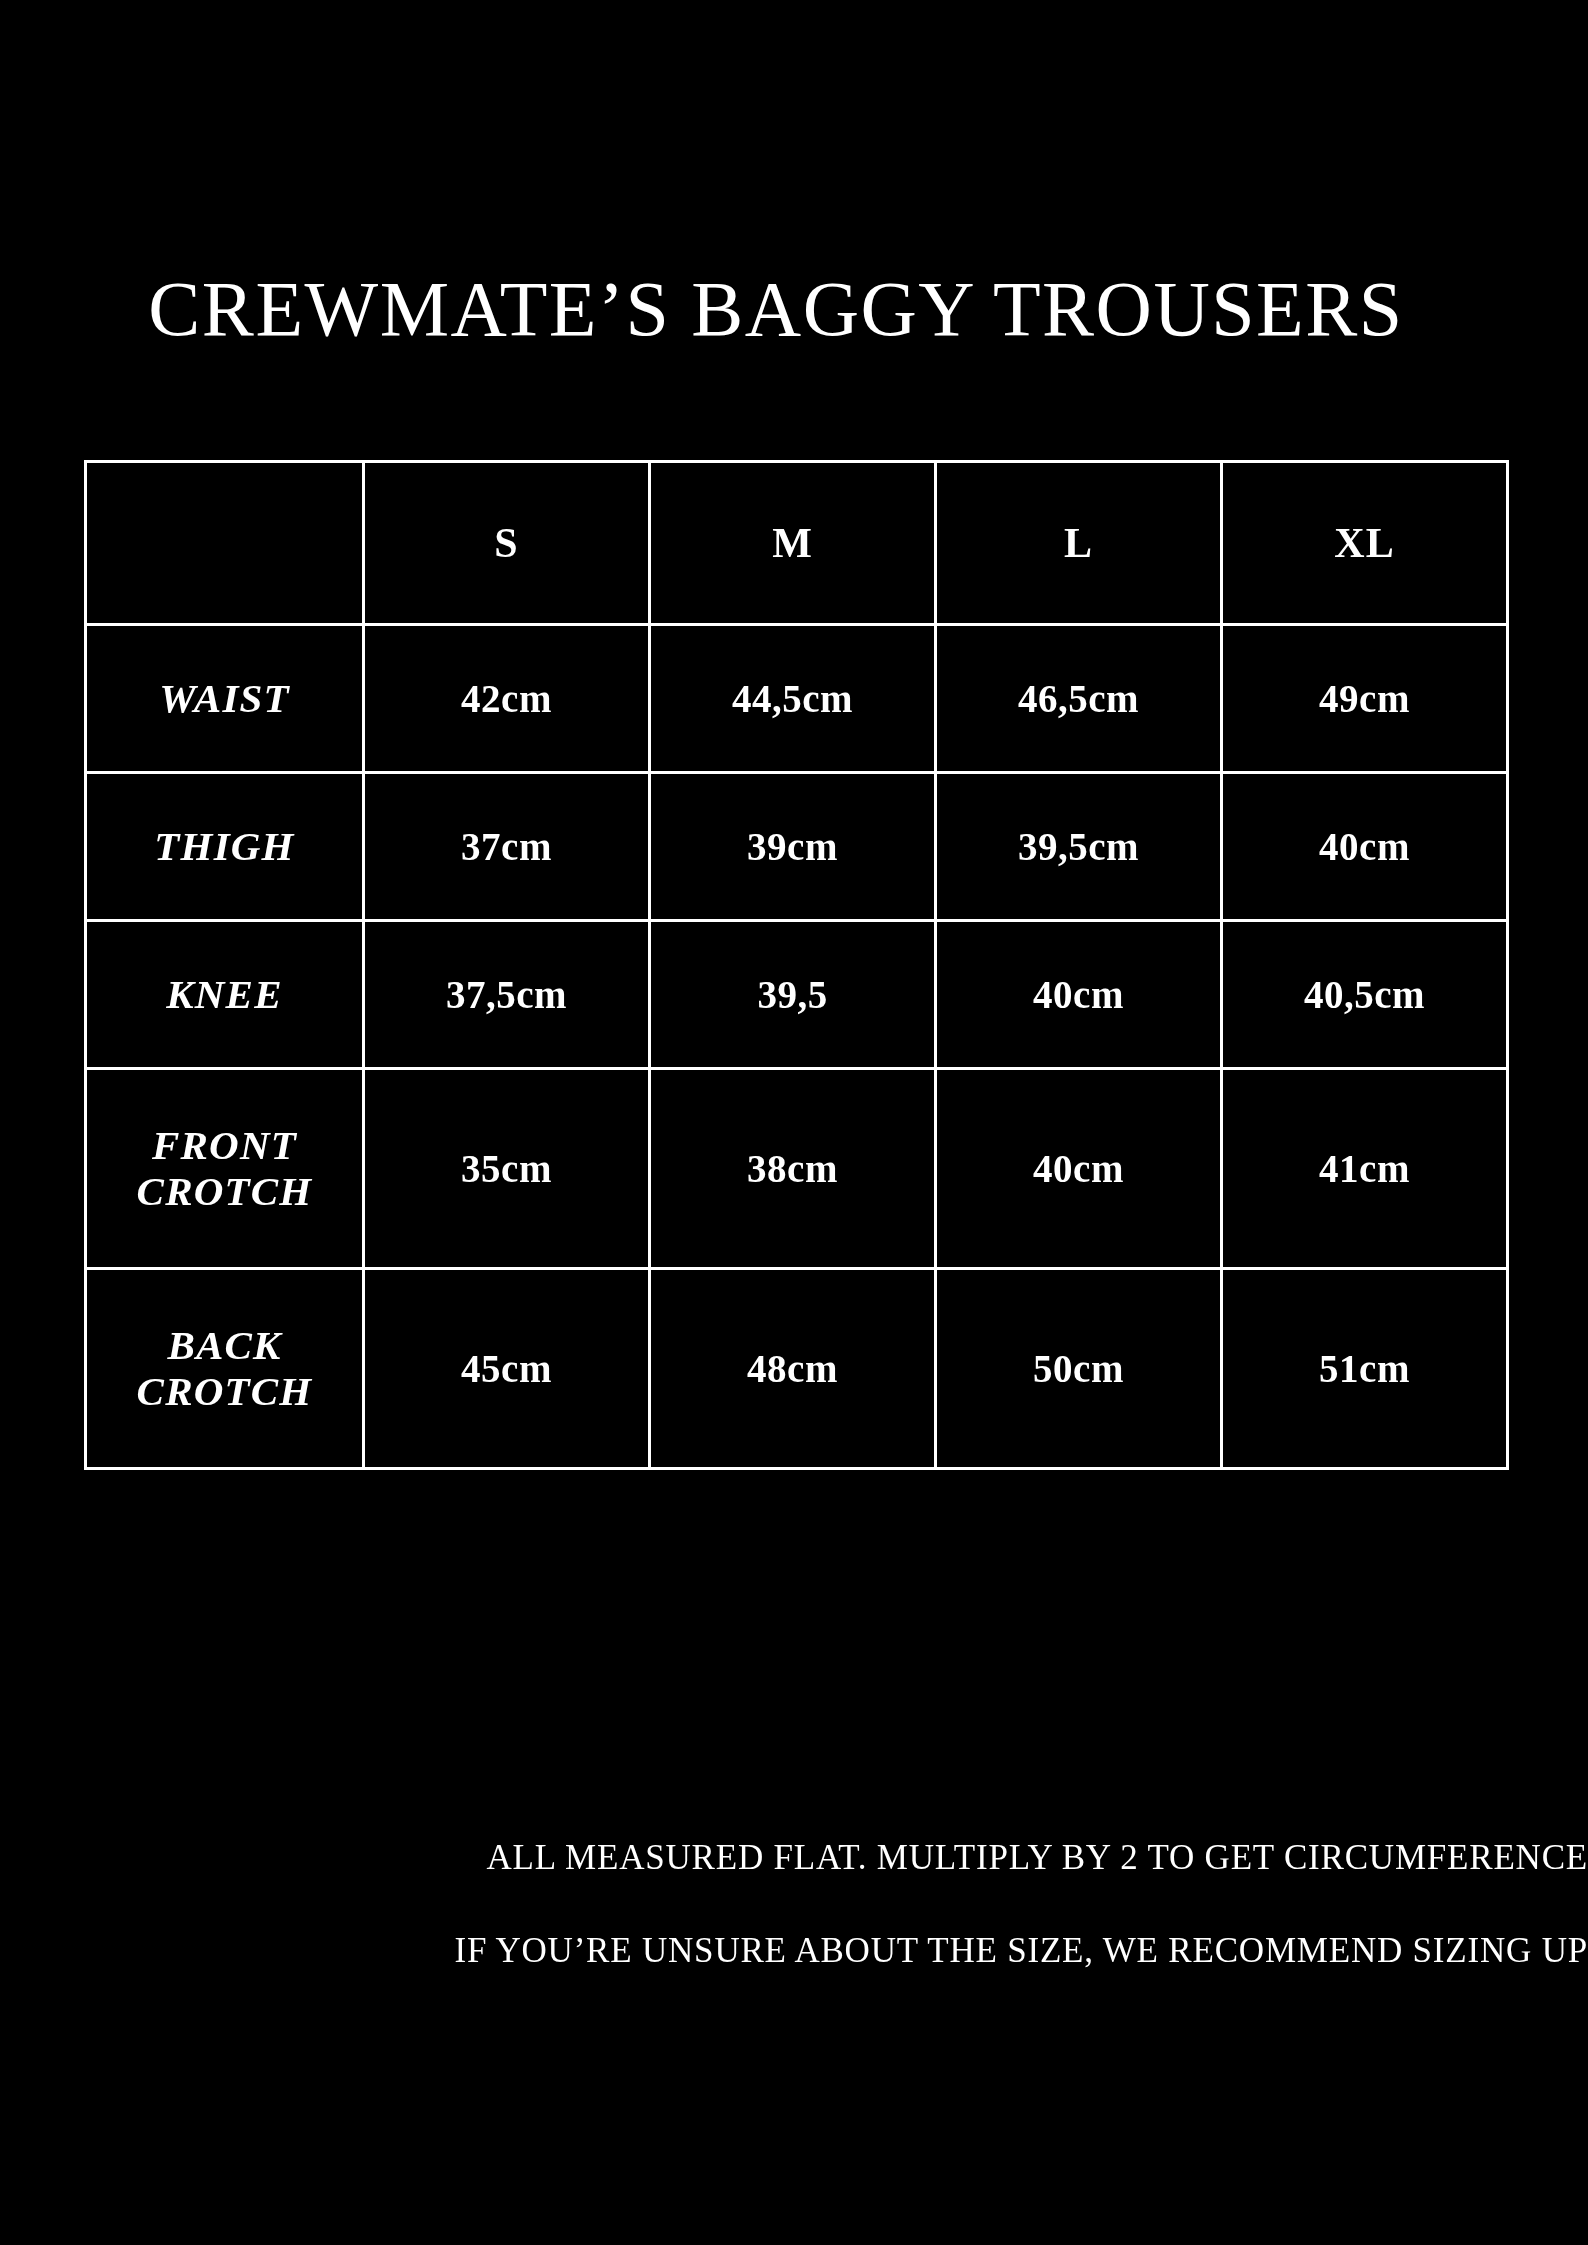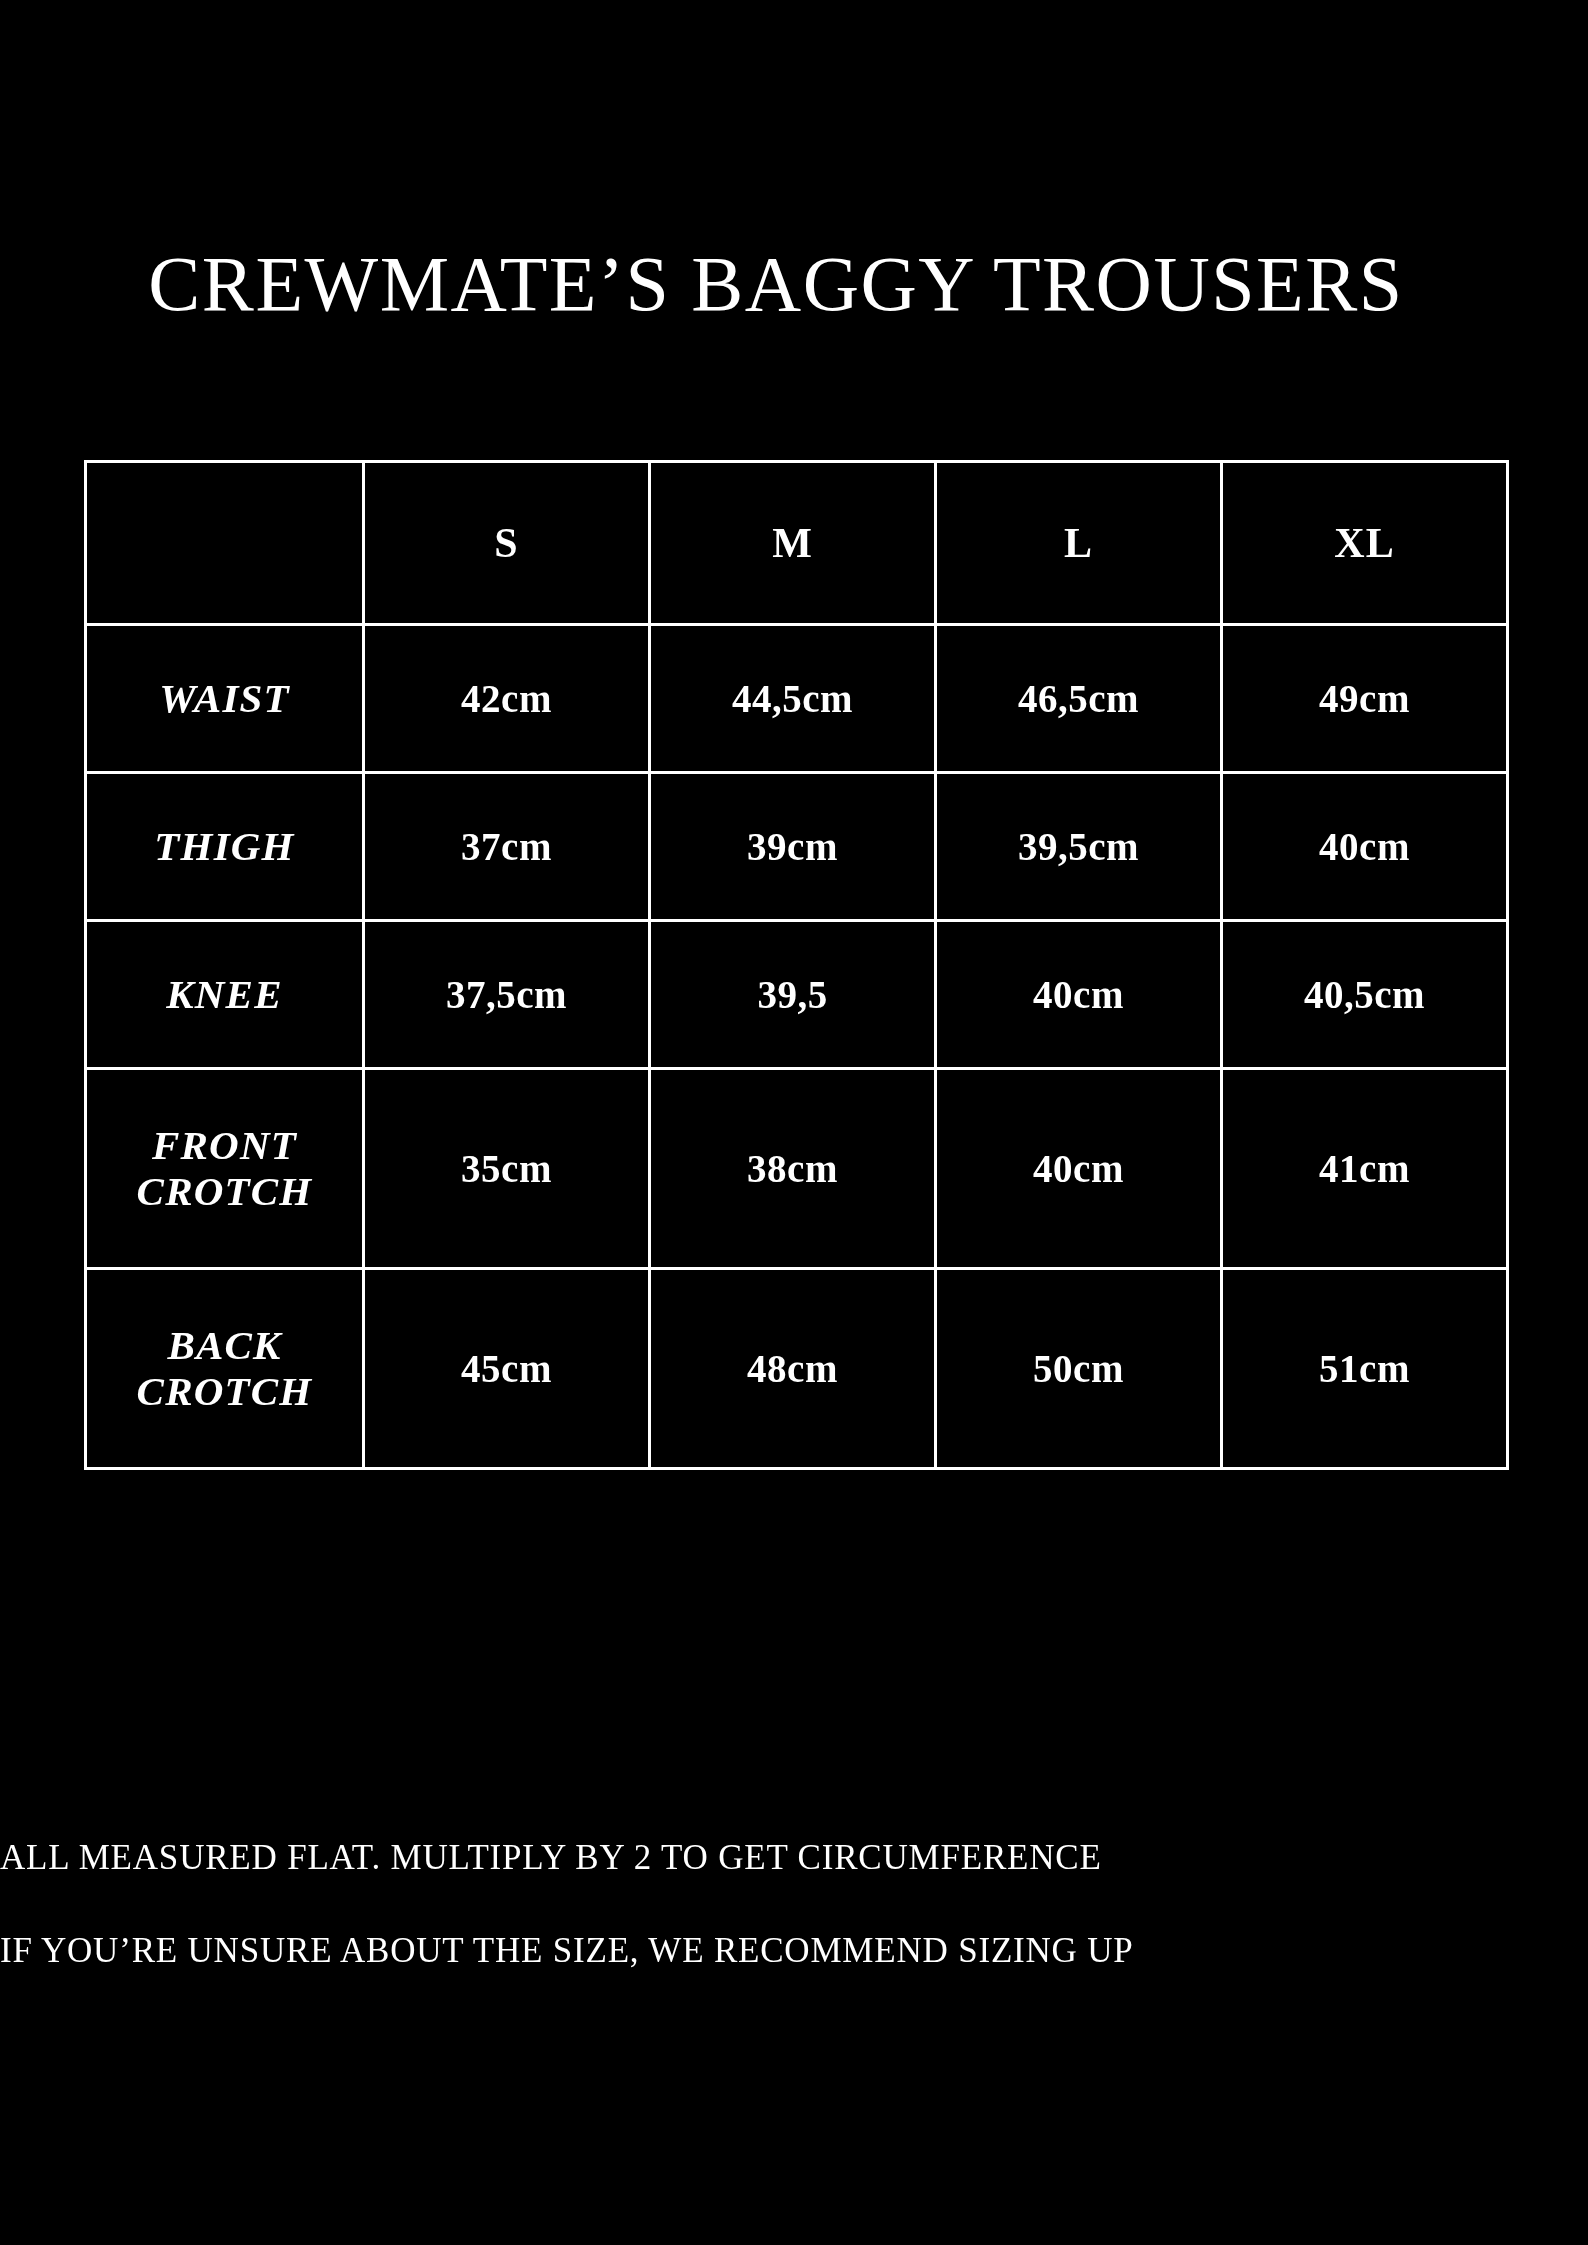--- a/index.html
+++ b/index.html
@@ -16,21 +16,21 @@
   }
   .page {
     width: 1588px;
     height: 2245px;
     position: relative;
     background: #000000;
     box-sizing: border-box;
   }
   .title {
     position: absolute;
-    top: 245px;
+    top: 270px;
     left: 0;
     width: 1552px;
     text-align: center;
     font-family: "Liberation Serif", serif;
     font-size: 78px;
     letter-spacing: 1.5px;
     color: #ffffff;
     font-weight: 400;
     line-height: 1;
     white-space: nowrap;
@@ -77,21 +77,21 @@
     font-family: "Liberation Serif", serif;
   }
   tr.data-row td { height: 145px; }
   tr.data-row.tall td { height: 197px; }
 
   .notes {
     position: absolute;
     left: 0;
     top: 1840px;
     width: 1588px;
-    text-align: left;
+    text-align: right;
   }
   .note {
     font-family: "Liberation Serif", serif;
     font-size: 35px;
     letter-spacing: 0.8px;
     color: #ffffff;
     line-height: 1;
     margin-bottom: 58px;
     white-space: nowrap;
   }

